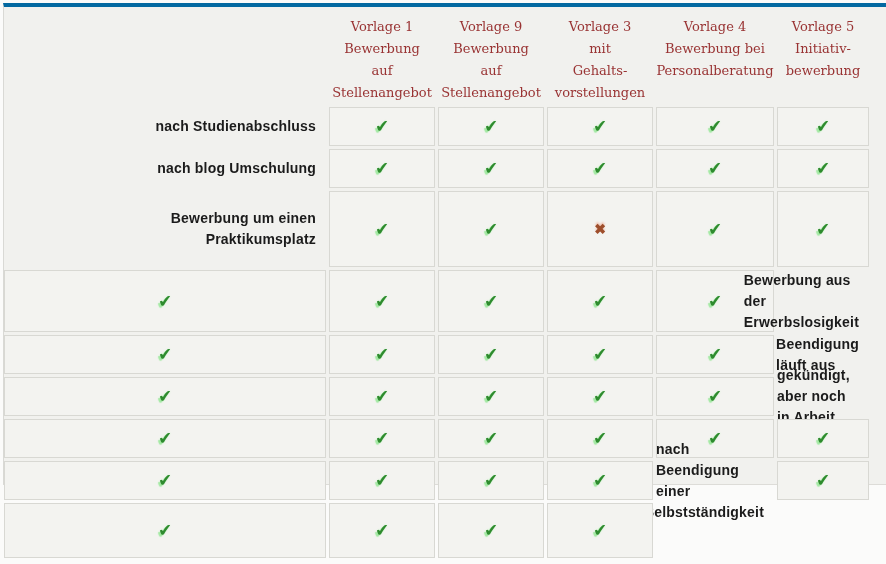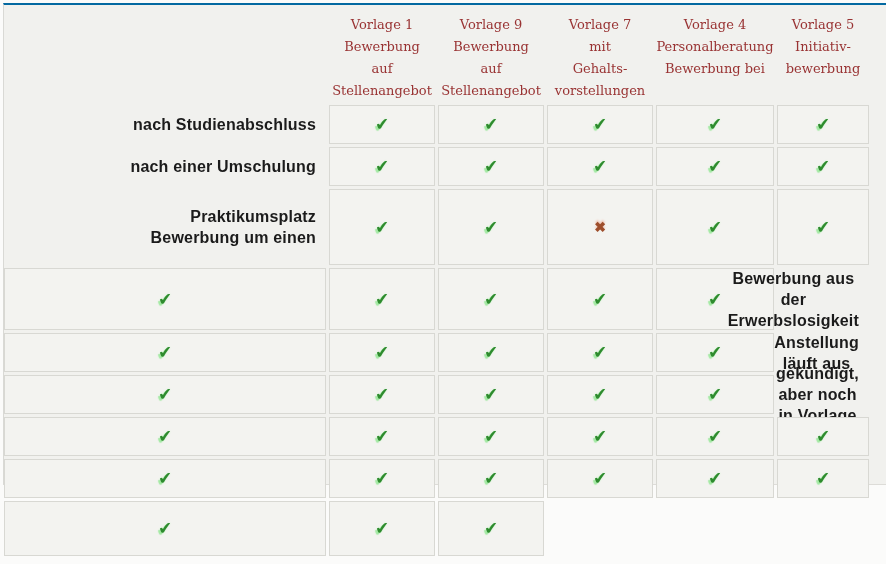--- a/index.html
+++ b/index.html
@@ -14,21 +14,21 @@
     background: #fbfbfa;
     overflow: hidden;
   }
   
   .frame {
     position: absolute;
     left: 3px;
     top: 3px;
     width: 883px;
     height: 482px;
-    border-top: 2px solid #0369a1;
+    border-top: 4px solid #0369a1;
     border-left: 1px solid #d9d9d5;
     border-bottom: 1px solid #dddcd8;
     background: #f1f1ee;
     box-sizing: border-box;
   }
   .watermark {
     position: absolute;
     left: 34px;
     top: 505px;
     font-size: 12px;
@@ -58,25 +58,25 @@
     color: #993333;
     text-align: center;
   }
   .labelcell {
     display: flex;
     flex-direction: column;
     justify-content: center;
     align-items: flex-end;
     padding-right: 10px;
     box-sizing: border-box;
-    font-size: 16px;
+    font-size: 14px;
     font-weight: bold;
     color: #1b1b1b;
     line-height: 21px;
-    text-align: center;
+    text-align: left;
     letter-spacing: 0.2px;
   }
   .checkcell {
     background: #f3f3f0;
     border: 1px solid #d8d8d3;
     display: flex;
     align-items: center;
     justify-content: center;
   }
   .mark-check {
@@ -107,29 +107,29 @@
           <div class="">auf</div>
           <div class="">Stellenangebot</div>
         </div>
         <div class="hcell">
           <div class="">Vorlage 9</div>
           <div class="">Bewerbung</div>
           <div class="">auf</div>
           <div class="">Stellenangebot</div>
         </div>
         <div class="hcell">
-          <div class="">Vorlage 7</div>
+          <div class="">Vorlage 3</div>
           <div class="">mit</div>
           <div class="">Gehalts-</div>
           <div class="">vorstellungen</div>
         </div>
         <div class="hcell">
           <div class="">Vorlage 4</div>
+          <div class="">Bewerbung bei</div>
           <div class="">Personalberatung</div>
-          <div class="">Bewerbung bei</div>
         </div>
         <div class="hcell">
           <div class="">Vorlage 5</div>
           <div class="">Initiativ-</div>
           <div class="">bewerbung</div>
         </div>
         <div class="labelcell">
           <div class="">nach Studienabschluss</div>
         </div>
         <div class="checkcell">
@@ -141,40 +141,40 @@
         <div class="checkcell">
           <div class="mark-check">✔</div>
         </div>
         <div class="checkcell">
           <div class="mark-check">✔</div>
         </div>
         <div class="checkcell">
           <div class="mark-check">✔</div>
         </div>
         <div class="labelcell">
-          <div class="">nach einer Umschulung</div>
-        </div>
-        <div class="checkcell">
-          <div class="mark-check">✔</div>
-        </div>
-        <div class="checkcell">
-          <div class="mark-check">✔</div>
-        </div>
-        <div class="checkcell">
-          <div class="mark-check">✔</div>
-        </div>
-        <div class="checkcell">
-          <div class="mark-check">✔</div>
-        </div>
-        <div class="checkcell">
-          <div class="mark-check">✔</div>
-        </div>
-        <div class="labelcell">
+          <div class="">nach blog Umschulung</div>
+        </div>
+        <div class="checkcell">
+          <div class="mark-check">✔</div>
+        </div>
+        <div class="checkcell">
+          <div class="mark-check">✔</div>
+        </div>
+        <div class="checkcell">
+          <div class="mark-check">✔</div>
+        </div>
+        <div class="checkcell">
+          <div class="mark-check">✔</div>
+        </div>
+        <div class="checkcell">
+          <div class="mark-check">✔</div>
+        </div>
+        <div class="labelcell">
+          <div class="">Bewerbung um einen</div>
           <div class="">Praktikumsplatz</div>
-          <div class="">Bewerbung um einen</div>
         </div>
         <div class="checkcell">
           <div class="mark-check">✔</div>
         </div>
         <div class="checkcell">
           <div class="mark-check">✔</div>
         </div>
         <div class="checkcell">
           <div class="mark-cross">✖</div>
         </div>
@@ -211,69 +211,73 @@
         <div class="checkcell">
           <div class="mark-check">✔</div>
         </div>
         <div class="checkcell">
           <div class="mark-check">✔</div>
         </div>
         <div class="checkcell">
           <div class="mark-check">✔</div>
         </div>
         <div class="labelcell">
-          <div class="">Anstellung läuft aus</div>
-        </div>
-        <div class="checkcell">
-          <div class="mark-check">✔</div>
-        </div>
-        <div class="checkcell">
-          <div class="mark-check">✔</div>
-        </div>
-        <div class="checkcell">
-          <div class="mark-check">✔</div>
-        </div>
-        <div class="checkcell">
-          <div class="mark-check">✔</div>
-        </div>
-        <div class="checkcell">
-          <div class="mark-check">✔</div>
-        </div>
-        <div class="labelcell">
-          <div class="">gekündigt, aber noch in Vorlage</div>
-        </div>
-        <div class="checkcell">
-          <div class="mark-check">✔</div>
-        </div>
-        <div class="checkcell">
-          <div class="mark-check">✔</div>
-        </div>
-        <div class="checkcell">
-          <div class="mark-check">✔</div>
-        </div>
-        <div class="checkcell">
-          <div class="mark-check">✔</div>
-        </div>
-        <div class="checkcell">
-          <div class="mark-check">✔</div>
-        </div>
-        <div class="checkcell">
-          <div class="mark-check">✔</div>
-        </div>
-        <div class="checkcell">
-          <div class="mark-check">✔</div>
-        </div>
-        <div class="checkcell">
-          <div class="mark-check">✔</div>
-        </div>
-        <div class="checkcell">
-          <div class="mark-check">✔</div>
-        </div>
-        <div class="checkcell">
-          <div class="mark-check">✔</div>
+          <div class="">Beendigung läuft aus</div>
+        </div>
+        <div class="checkcell">
+          <div class="mark-check">✔</div>
+        </div>
+        <div class="checkcell">
+          <div class="mark-check">✔</div>
+        </div>
+        <div class="checkcell">
+          <div class="mark-check">✔</div>
+        </div>
+        <div class="checkcell">
+          <div class="mark-check">✔</div>
+        </div>
+        <div class="checkcell">
+          <div class="mark-check">✔</div>
+        </div>
+        <div class="labelcell">
+          <div class="">gekündigt, aber noch in Arbeit</div>
+        </div>
+        <div class="checkcell">
+          <div class="mark-check">✔</div>
+        </div>
+        <div class="checkcell">
+          <div class="mark-check">✔</div>
+        </div>
+        <div class="checkcell">
+          <div class="mark-check">✔</div>
+        </div>
+        <div class="checkcell">
+          <div class="mark-check">✔</div>
+        </div>
+        <div class="checkcell">
+          <div class="mark-check">✔</div>
+        </div>
+        <div class="checkcell">
+          <div class="mark-check">✔</div>
+        </div>
+        <div class="checkcell">
+          <div class="mark-check">✔</div>
+        </div>
+        <div class="checkcell">
+          <div class="mark-check">✔</div>
+        </div>
+        <div class="checkcell">
+          <div class="mark-check">✔</div>
+        </div>
+        <div class="checkcell">
+          <div class="mark-check">✔</div>
+        </div>
+        <div class="labelcell">
+          <div class="">nach Beendigung einer</div>
+          <div class="">Selbstständigkeit</div>
         </div>
         <div class="checkcell">
           <div class="mark-check">✔</div>
         </div>
         <div class="checkcell">
           <div class="mark-check">✔</div>
         </div>
         <div class="checkcell">
           <div class="mark-check">✔</div>
         </div>

